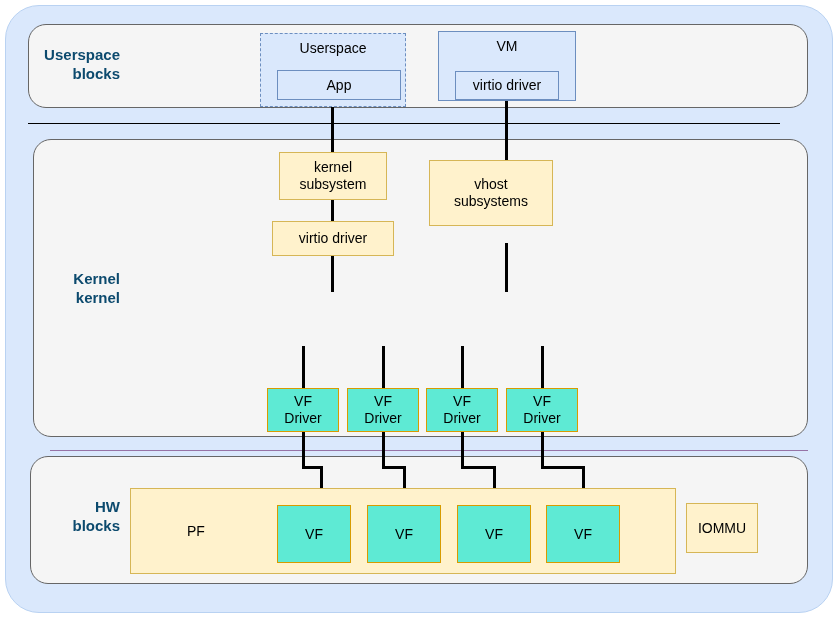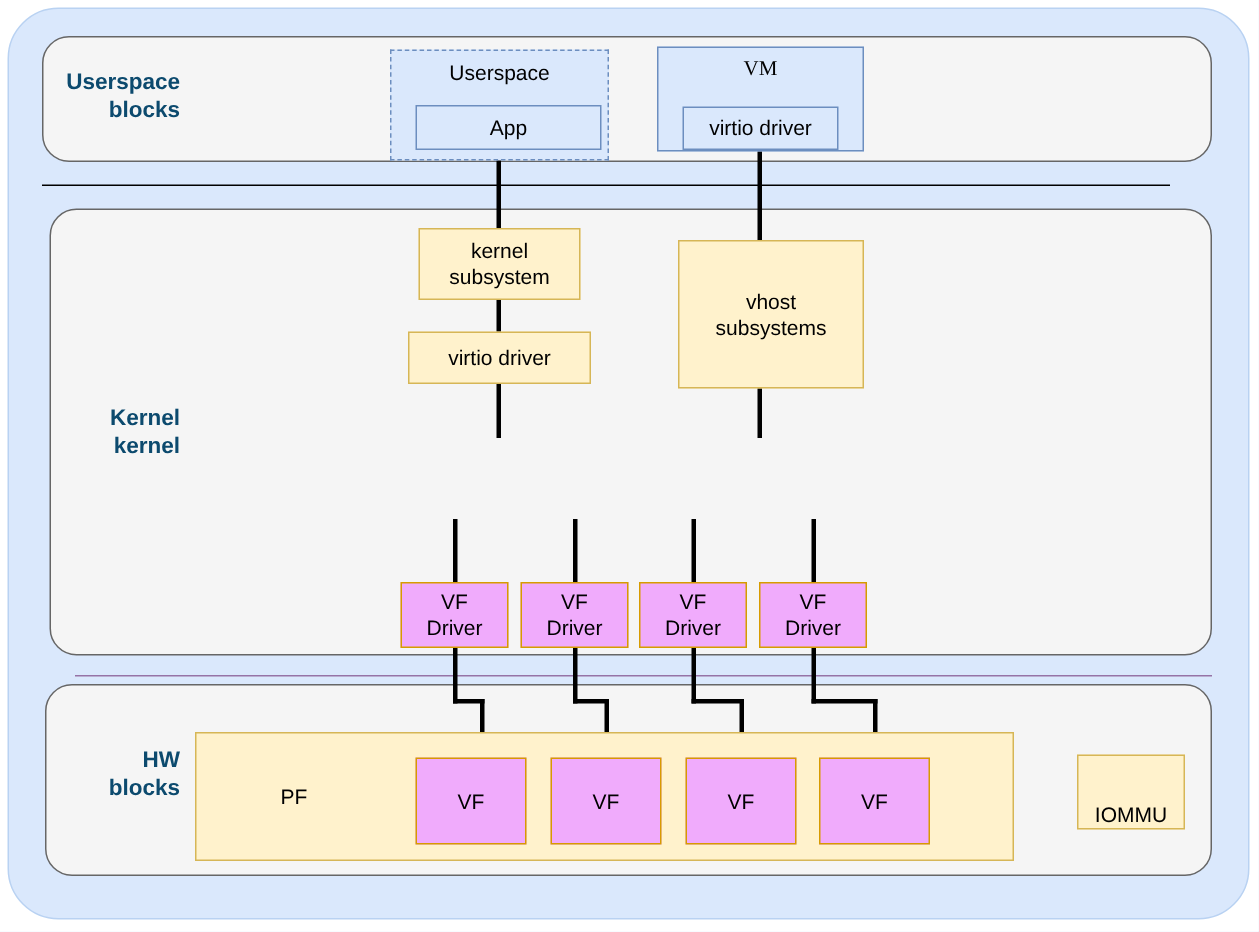--- a/index.html
+++ b/index.html
@@ -88,59 +88,59 @@
     background: #dae8fc;
     border: 1px dashed #6c8ebf;
     align-items: flex-start;
     padding-top: 6px;
   }
   .node.yellow {
     background: #fff2cc;
     border: 1px solid #d6b656;
   }
   .node.orange-light {
-    background: #f0abfc;
+    background: #5eead4;
     border: 1px solid #d79b00;
   }
   .node.purple {
     background: #e1d5e7;
     border: 1px solid #9673a6;
   }
   .node.pf-area {
     background: #fff2cc;
     border: 1px solid #d6b656;
     align-items: center;
     justify-content: flex-start;
     padding-left: 56px;
   }
 
   
   #box-container   { left: 260px; top: 33px;  width: 146px; height: 74px; }
   #box-app         { left: 277px; top: 70px;  width: 124px; height: 30px; z-index: 6; }
-  #box-vm          { left: 438px; top: 31px;  width: 138px; height: 70px; font-family: Liberation Serif, serif; }
+  #box-vm          { left: 438px; top: 31px;  width: 138px; height: 70px; }
   #box-vm-virtio   { left: 455px; top: 71px;  width: 104px; height: 29px; z-index: 6; }
 
   #box-kernelsubs  { left: 279px; top: 152px; width: 108px; height: 48px; }
   #box-virtiodrv   { left: 272px; top: 221px; width: 122px; height: 35px; }
-  #box-vhost       { left: 452px; top: 160px; width: 124px; height: 99px; }
+  #box-vhost       { left: 429px; top: 160px; width: 124px; height: 66px; }
   #box-vdpa        { left: 259px; top: 290px; width: 322px; height: 58px; }
 
   #vfd1 { left: 267px; top: 388px; width: 72px; height: 44px; }
   #vfd2 { left: 347px; top: 388px; width: 72px; height: 44px; }
   #vfd3 { left: 426px; top: 388px; width: 72px; height: 44px; }
   #vfd4 { left: 506px; top: 388px; width: 72px; height: 44px; }
 
   #box-pf { left: 130px; top: 488px; width: 546px; height: 86px; }
 
   #vf1 { left: 277px; top: 505px; width: 74px; height: 58px; z-index: 7; }
   #vf2 { left: 367px; top: 505px; width: 74px; height: 58px; z-index: 7; }
   #vf3 { left: 457px; top: 505px; width: 74px; height: 58px; z-index: 7; }
   #vf4 { left: 546px; top: 505px; width: 74px; height: 58px; z-index: 7; }
 
-  #box-iommu { left: 718px; top: 503px; width: 72px; height: 50px; align-items: flex-end; }
+  #box-iommu { left: 686px; top: 503px; width: 72px; height: 50px; }
 
   
   .conn {
     position: absolute;
     background: #000000;
     z-index: 4;
   }
   .conn.v { width: 3px; }
   .conn.h { height: 3px; }
 </style>

